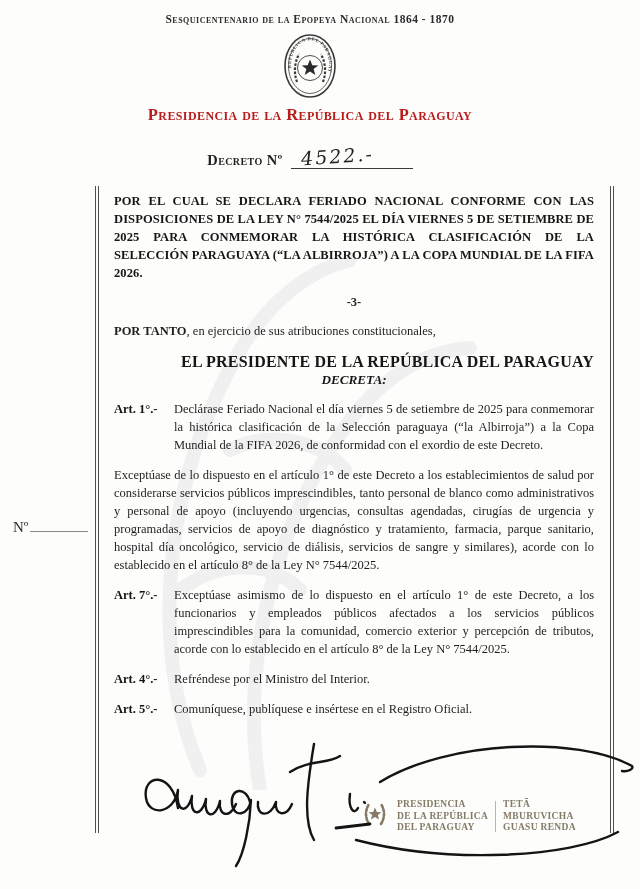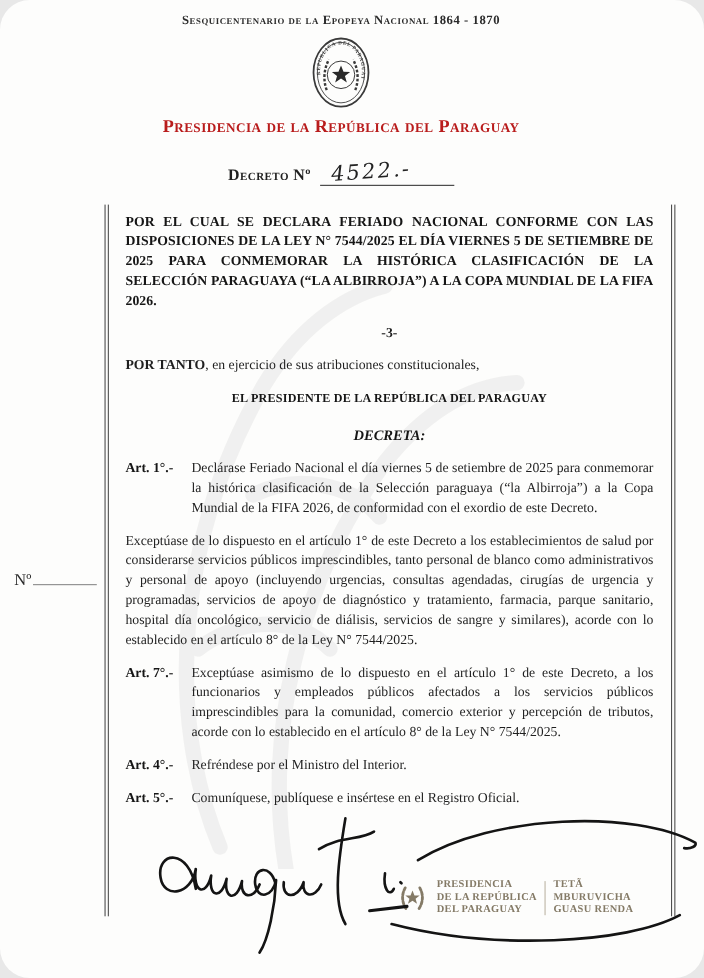--- a/index.html
+++ b/index.html
@@ -1,19 +1,19 @@
 <!DOCTYPE html>
 <html><head>
 <meta charset="utf-8">
 <style>
   html,body { margin:0; padding:0; background:#e8e8e8; }
   .page {
     position:relative; width:640px; height:889px; margin:0 auto;
     background:#fdfdfc; overflow:hidden;
-    font-family:"Liberation Serif", serif; color:#1f1f1f;border-radius:27px;
+    font-family:"Liberation Serif", serif; color:#1f1f1f;
   }
 
   
   .header { position:absolute; top:0; left:0; width:620px; text-align:center; }
   .motto {
     margin-top:13px; font-variant:small-caps; font-weight:600;
     font-size:11.5px; letter-spacing:0.5px; color:#2b2b2b;
   }
   .seal-wrap { width:54px; height:68px; margin:7px auto 0; }
   .presidencia {
@@ -44,41 +44,41 @@
     position:absolute; top:186px; bottom:56px; left:95px; right:26px;
     border-left:4px double #4f4f4f; border-right:4px double #4f4f4f;
     padding:6px 16px 0 15px;
     font-size:12.5px; line-height:18px; text-align:justify;
   }
   .subject { font-weight:bold; color:#161616; letter-spacing:0.1px; }
   .marker  { text-align:center; font-weight:bold; margin:11px 0 11px; }
   .portanto { margin-bottom:13px; }
   .portanto .b { font-weight:bold; }
   .president {
-    text-align:center; font-weight:bold; font-size:11px;
-    letter-spacing:0.2px; margin-bottom:16px; color:#161616;
+    text-align:right; font-weight:bold; font-size:16px;
+    letter-spacing:0.2px; color:#161616;
   }
   .decreta {
     text-align:center; font-weight:bold; font-size:13.2px; margin-bottom:11px; color:#161616;font-style:italic;
   }
   .article { display:flex; margin-bottom:12px; }
   .article .lbl { flex:0 0 60px; font-weight:bold; color:#161616; white-space:nowrap; }
   .article .txt { flex:1; text-align:justify; }
 
   
   .margin-no { position:absolute; left:13px; top:517px; font-size:15px; color:#2c2c2c; }
   .margin-no .line {
     display:inline-block; width:58px; border-bottom:1.2px solid #8a8a8a;
     height:0.9em; margin-left:2px;
   }
 
   
   .footer-logo {
     position:absolute; left:360px; top:799px;
-    display:flex; align-items:center; color:#847a66;
+    display:flex; color:#847a66;
   }
   .logo-seal { width:30px; height:30px; margin-right:7px; flex:0 0 auto; }
   .logo-col {
     font-weight:bold; font-size:9.5px; line-height:11.5px; letter-spacing:0.3px;
   }
   .logo-divider { width:1px; background:#bdb5a4; align-self:stretch; margin:2px 7px; }
 
   
   .signature-svg { position:absolute; left:118px; top:716px; pointer-events:none; }
   .watermark { position:absolute; left:90px; top:230px; opacity:0.055; pointer-events:none; }

